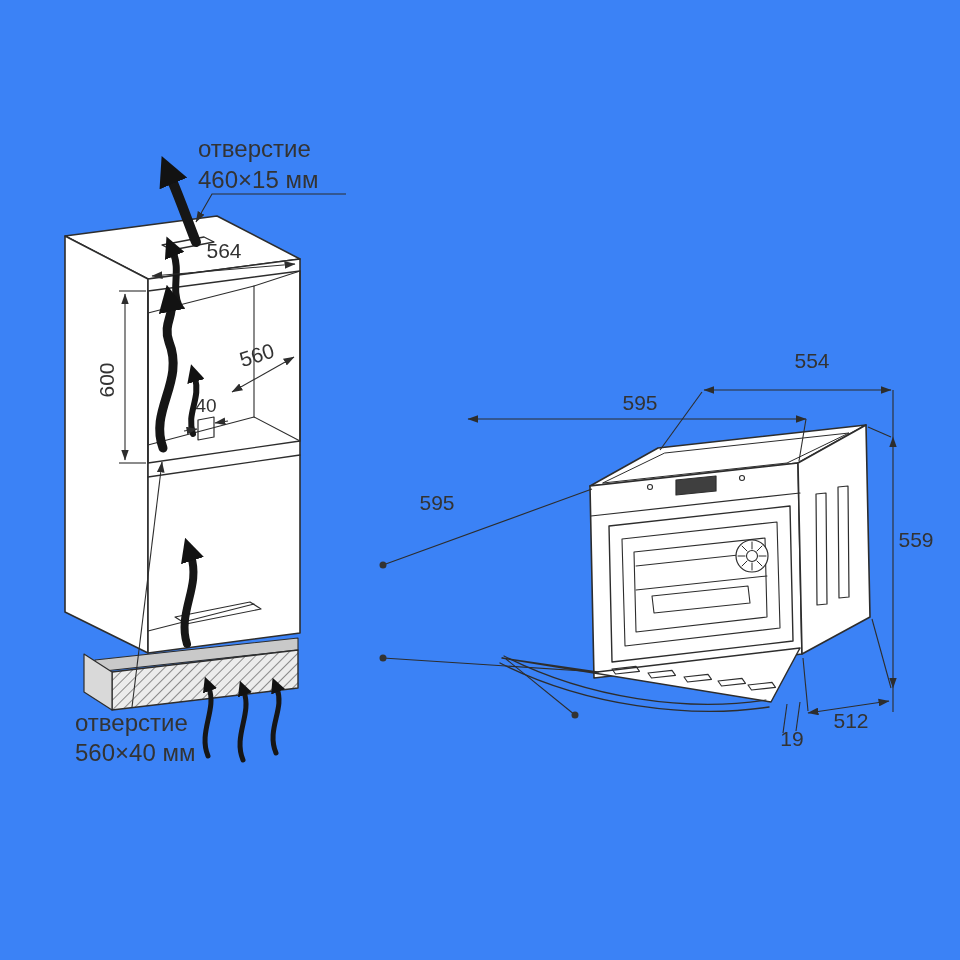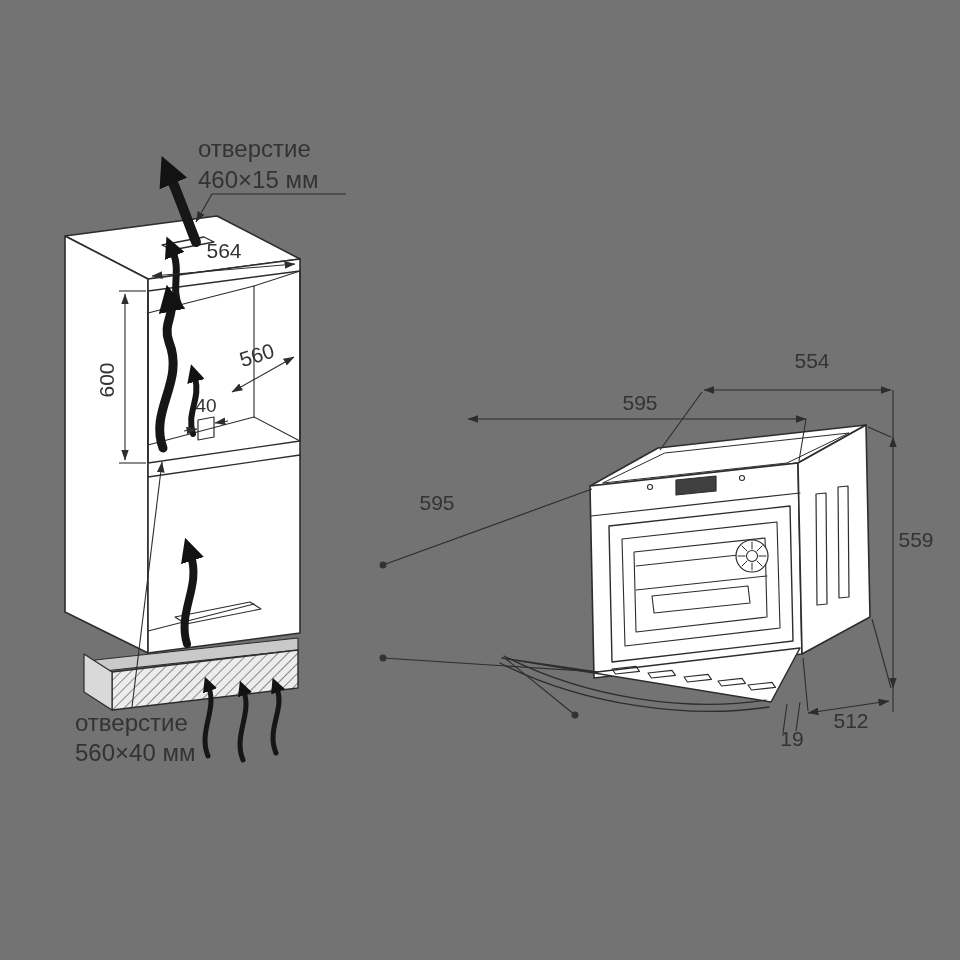--- a/index.html
+++ b/index.html
@@ -1,16 +1,16 @@
 <!DOCTYPE html>
 <html><head>
 <meta charset="utf-8">
 <style>
   html,body{margin:0;padding:0;background:#ffffff;}
-  .canvas{width:960px;height:960px;background:#737373;position:relative;overflow:hidden;}
+  .canvas{width:960px;height:960px;background:#3b82f6;position:relative;overflow:hidden;}
   svg{display:block;}
   svg text{font-family:"Liberation Sans", sans-serif; fill:#333333;}
   .dim{font-size:21px;}
   .lbl{font-size:24px;}
   .small{font-size:19px;}
 </style>
 </head>
 <body>
 
 <div class="canvas">

